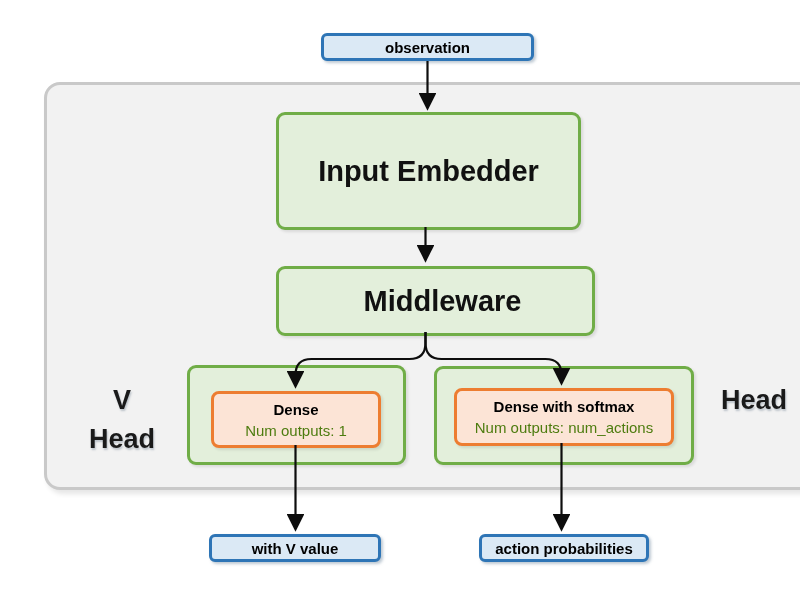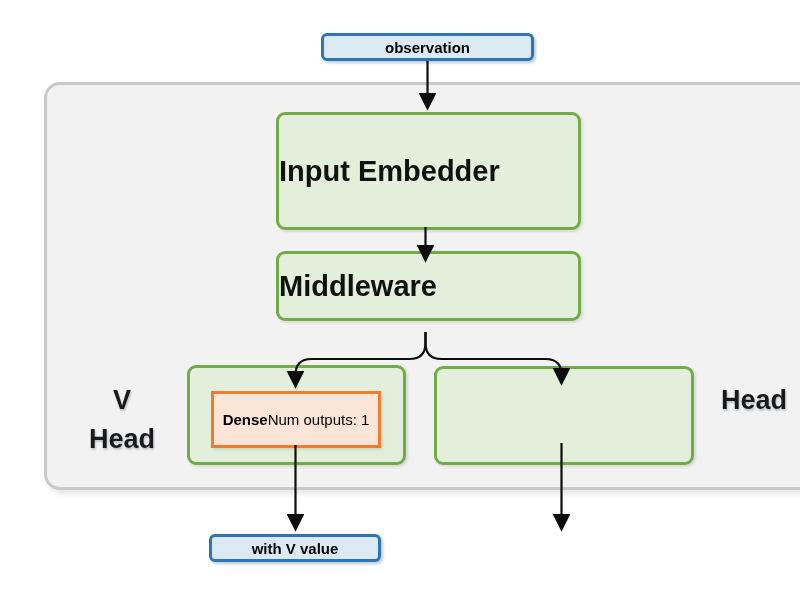--- a/index.html
+++ b/index.html
@@ -30,43 +30,43 @@
     box-shadow: 2px 2px 3px rgba(70,100,130,0.35);
     display: flex; align-items: center; justify-content: center;
     font-weight: bold; font-size: 15px; color: #000;
   }
   .stage-box {
     position: absolute;
     background: var(--stage-fill);
     border: 3px solid var(--stage-border);
     border-radius: 9px;
     box-shadow: 2px 2px 3px rgba(0,0,0,0.10);
-    display: flex; align-items: center; 
+    display: flex; align-items: center; justify-content: center;
   }
   .stage-label {
     font-weight: bold; font-size: 29px; color: #111;
   }
   .head-box {
     position: absolute;
     background: var(--stage-fill);
     border: 3px solid var(--stage-border);
     border-radius: 9px;
     box-shadow: 2px 2px 3px rgba(0,0,0,0.10);
   }
   .dense-box {
     position: absolute;
     background: var(--dense-fill);
     border: 3px solid var(--dense-border);
-    border-radius: 0;
+    border-radius: 8px;
     box-shadow: 2px 2px 3px rgba(0,0,0,0.10);
-    display: flex; flex-direction: row; align-items: center; justify-content: center;
+    display: flex; flex-direction: column; align-items: center; justify-content: center;
     line-height: 1.4;
   }
   .dense-title { font-weight: bold; font-size: 15px; color: #000; }
-  .dense-sub   { font-weight: normal; font-size: 15px; color: #000000; }
+  .dense-sub   { font-weight: normal; font-size: 15px; color: #4d7c0f; }
   .side-label {
     position: absolute;
     width: 120px;
     text-align: center;
     font-weight: bold; font-size: 27px; color: #1a1a1a;
     line-height: 39px;
     text-shadow: 1px 2px 2px rgba(90,110,130,0.35);
   }
   .connectors {
     position: absolute; left: 0; top: 0;
@@ -87,42 +87,49 @@
   <div class="group-container"></div>
 
   <div class="io-box" style="left:285px; top:33px; width:207px; height:22px;">
     <span>observation</span>
   </div>
 
   <div class="stage-box" style="left:240px; top:112px; width:299px; height:112px;">
     <span class="stage-label">Input Embedder</span>
   </div>
 
-  <div class="stage-box" style="left:240px; top:251px; width:299px; height:64px;">
+  <div class="stage-box" style="left:240px; top:266px; width:299px; height:64px;padding-left:14px;">
     <span class="stage-label">Middleware</span>
   </div>
 
   <div class="head-box" style="left:151px; top:365px; width:213px; height:94px;"></div>
   <div class="dense-box" style="left:175px; top:391px; width:164px; height:51px;">
     <div class="dense-title">Dense</div>
     <div class="dense-sub">Num outputs: 1</div>
   </div>
 
   <div class="head-box" style="left:398px; top:366px; width:254px; height:93px;"></div>
+  <div class="dense-box" style="left:418px; top:388px; width:214px; height:52px;">
+    <div class="dense-title">Dense with softmax</div>
+    <div class="dense-sub">Num outputs: num_actions</div>
+  </div>
 
   <div class="side-label" style="left:26px; top:381px;">
     <div>V</div>
     <div>Head</div>
   </div>
   <div class="side-label" style="left:658px; top:381px;">
     <div>Head</div>
   </div>
 
   <div class="io-box" style="left:173px; top:534px; width:166px; height:22px;">
     <span>with V value</span>
+  </div>
+  <div class="io-box" style="left:443px; top:534px; width:164px; height:22px;">
+    <span>action probabilities</span>
   </div>
 
   <svg class="connectors" width="800" height="600" viewBox="0 0 800 600">
     <defs>
       <marker id="arrowhead" viewBox="0 0 10 10" refX="8.5" refY="5" markerWidth="8" markerHeight="8" orient="auto-start-reverse">
         <path d="M0,0 L10,5 L0,10 z"></path>
       </marker>
     </defs>
     <path class="link" marker-end="url(#arrowhead)" d="M391.5,61 L391.5,108"></path>
     <path class="link" marker-end="url(#arrowhead)" d="M389.5,227 L389.5,260"></path>

